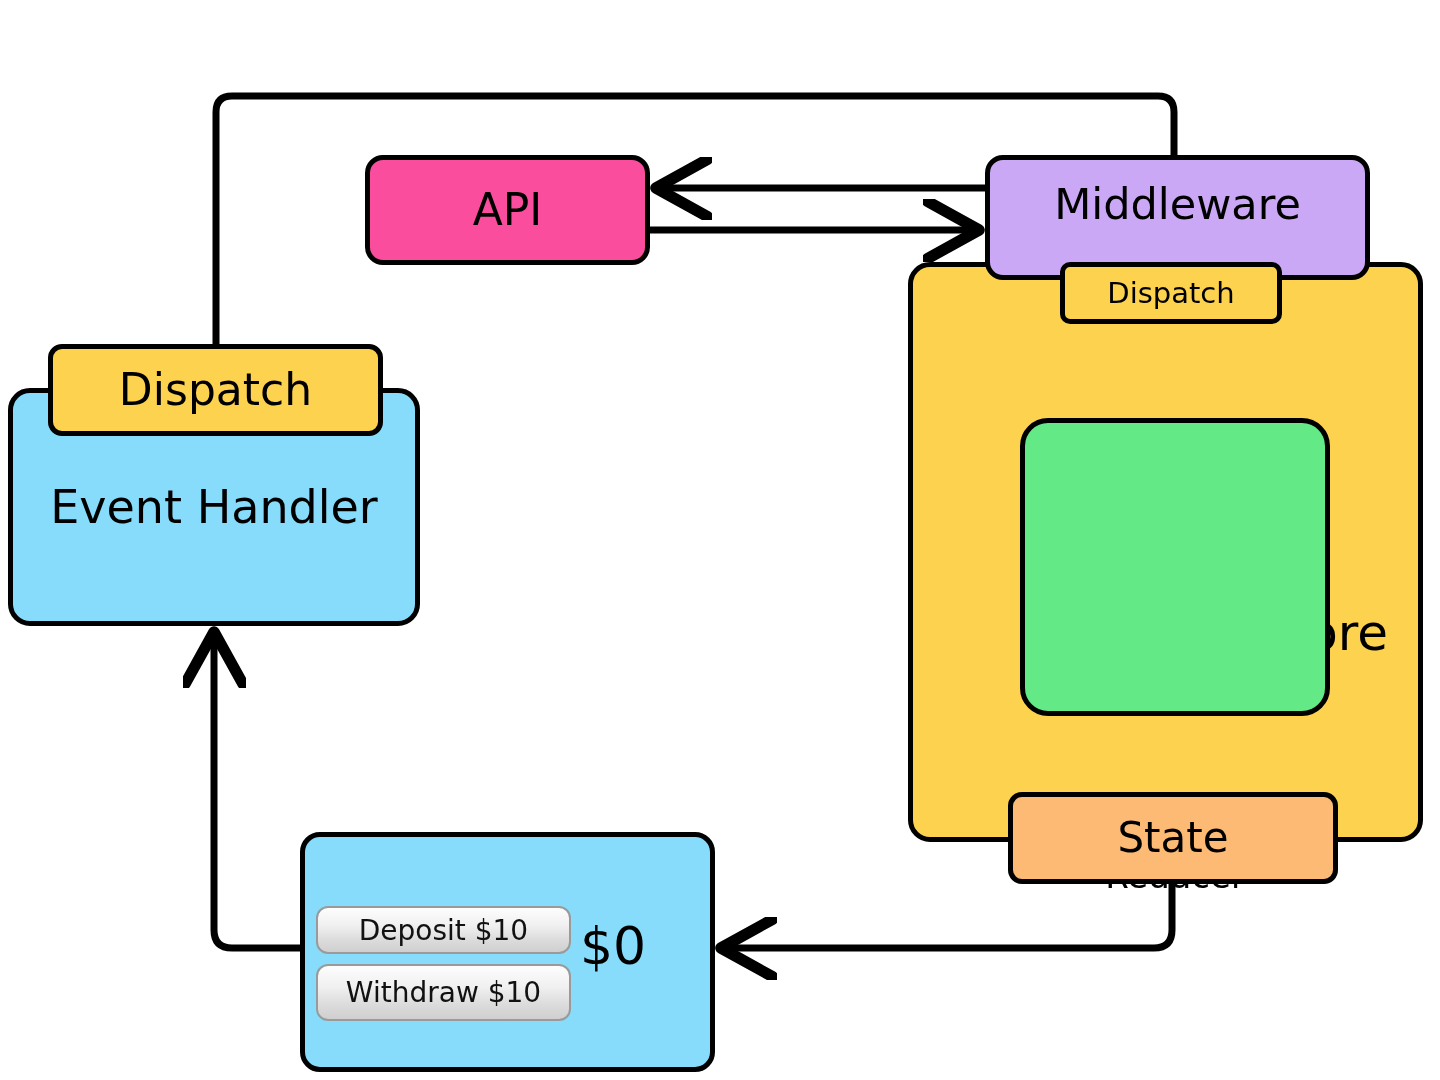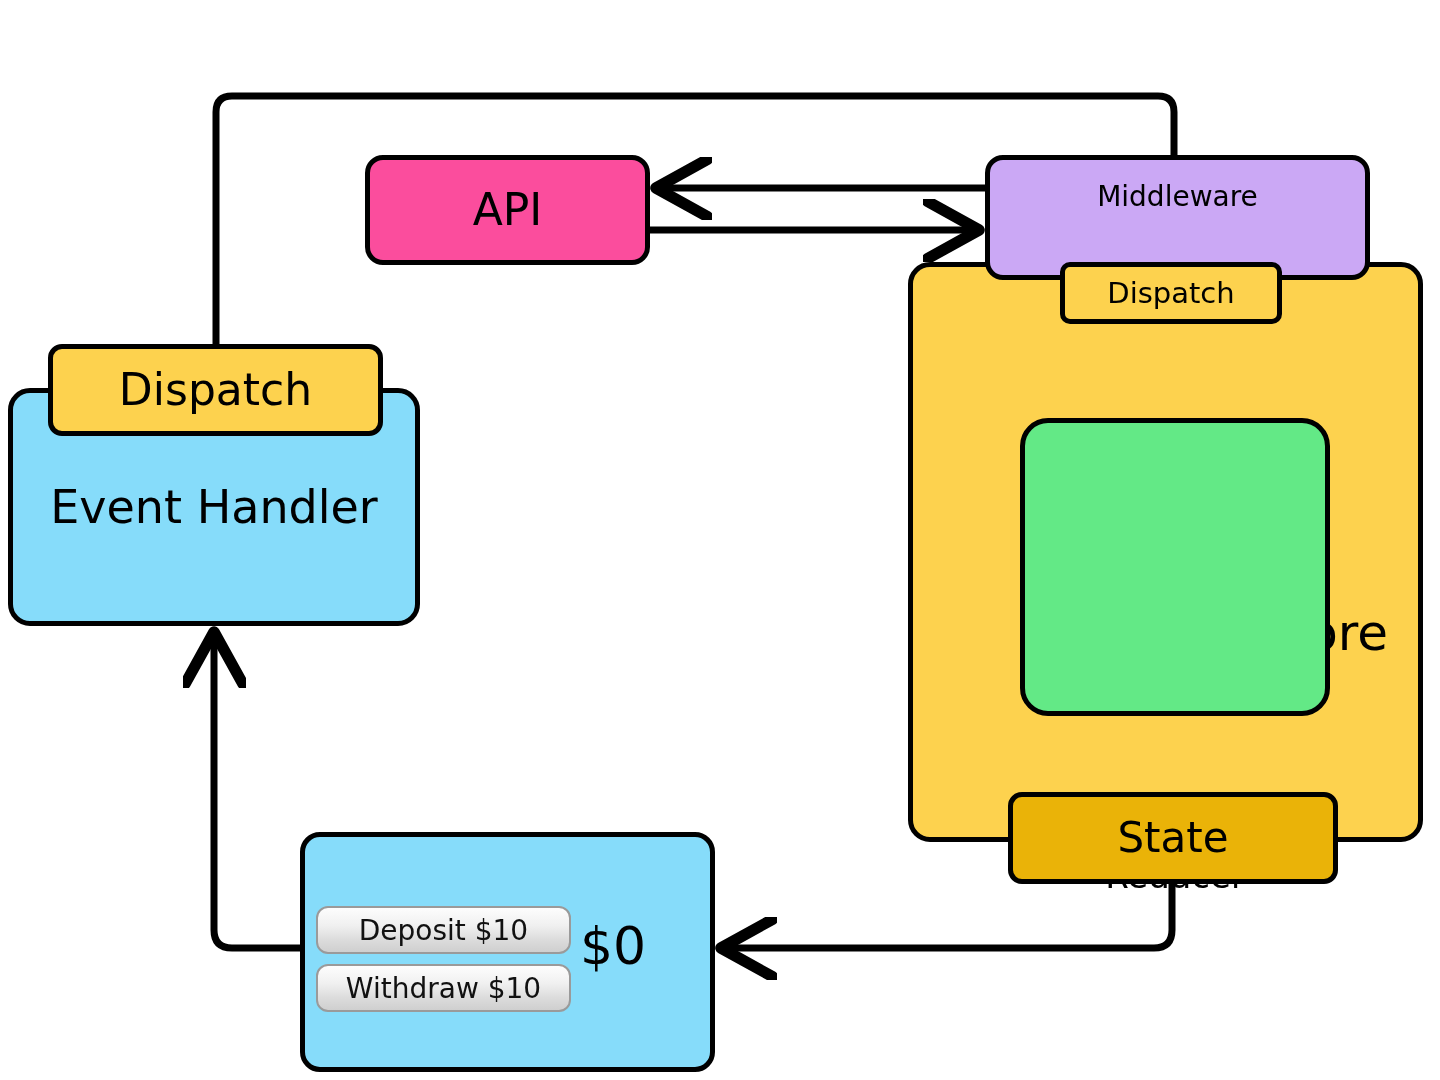--- a/index.html
+++ b/index.html
@@ -8,48 +8,48 @@
   #stage{position:relative;width:1440px;height:1080px;background:#fff;}
 
   .node{position:absolute;box-sizing:border-box;border:5px solid #000;
         display:flex;align-items:center;justify-content:center;
         color:#000;text-align:center;line-height:1.05;}
 
   
   #api-box{left:365px;top:155px;width:285px;height:110px;border-radius:18px;
            background:#FB4D9D;font-size:44px;}
   #middleware-box{left:985px;top:155px;width:385px;height:125px;border-radius:18px;
-                  background:#CBA8F5;font-size:28px;align-items:flex-start;padding-top:22px;}
+                  background:#CBA8F5;font-size:43px;align-items:flex-start;padding-top:22px;}
   #store-box{left:908px;top:262px;width:515px;height:580px;border-radius:22px;
              background:#FDD24E;display:block;}
   #store-label{position:absolute;right:30px;top:340px;font-size:50px;color:#000;}
   #dispatch-store{left:1060px;top:262px;width:222px;height:62px;border-radius:10px;
                   background:#FDD24E;font-size:29px;}
   #reducer-box{left:1020px;top:418px;width:310px;height:298px;border-radius:28px;
                background:#63E986;display:block;}
   #reducer-label{position:absolute;left:0;right:0;top:436px;text-align:center;
                  font-size:34px;color:#000;}
   #state-box{left:1008px;top:792px;width:330px;height:92px;border-radius:14px;
-             background:#eab308;font-size:42px;}
+             background:#fdba74;font-size:42px;}
 
   #eventhandler-box{left:8px;top:388px;width:412px;height:238px;border-radius:22px;
                     background:#86DCFA;font-size:46px;align-items:center;}
   #dispatch-eh{left:48px;top:344px;width:335px;height:92px;border-radius:14px;
                background:#FDD24E;font-size:44px;}
 
   #ui-label{position:absolute;left:420px;top:778px;width:180px;text-align:center;
             font-size:44px;color:#000;margin-top:48px;}
   #ui-box{left:300px;top:832px;width:415px;height:240px;border-radius:20px;
           background:#86DCFA;display:block;}
   .uibtn{position:absolute;box-sizing:border-box;border:2px solid #9a9a9a;border-radius:12px;
          background:linear-gradient(180deg,#fdfdfd 0%,#f0f0f0 40%,#dcdcdc 72%,#cfcfcf 100%);
          display:flex;align-items:center;justify-content:center;
          font-size:28px;color:#111;}
   #btn-deposit{left:316px;top:906px;width:255px;height:48px;}
-  #btn-withdraw{left:316px;top:964px;width:255px;height:48px;}
+  #btn-withdraw{left:316px;top:964px;width:255px;height:57px;}
   #balance{position:absolute;left:580px;top:916px;font-size:52px;color:#000;}
 
   svg#wires{position:absolute;left:0;top:0;width:1440px;height:1080px;
             pointer-events:none;overflow:visible;}
 </style>
 </head>
 <body>
 
 <div id="stage">
 

